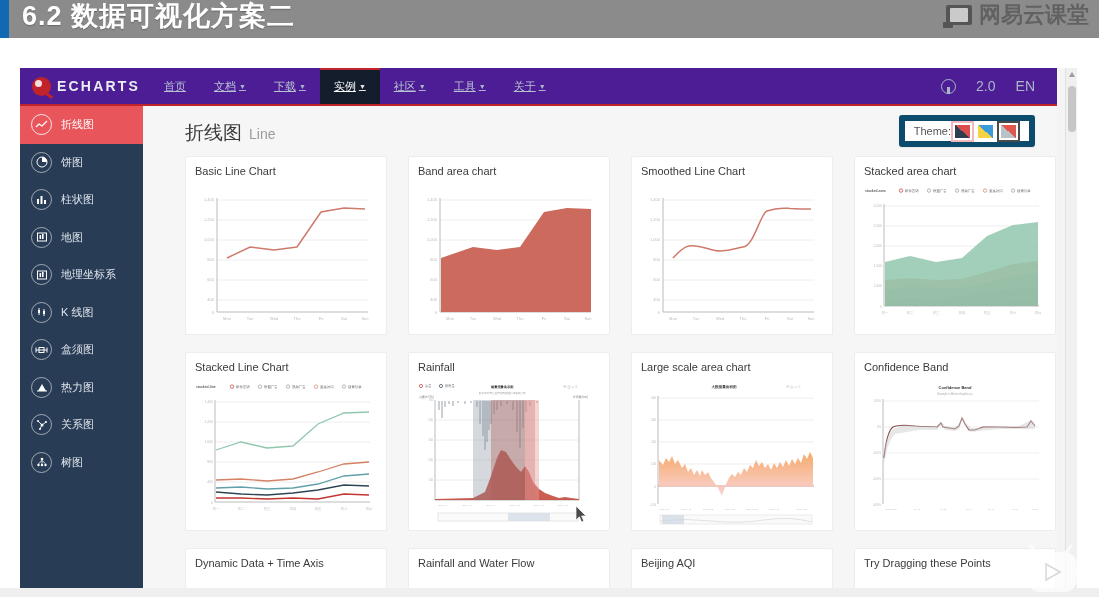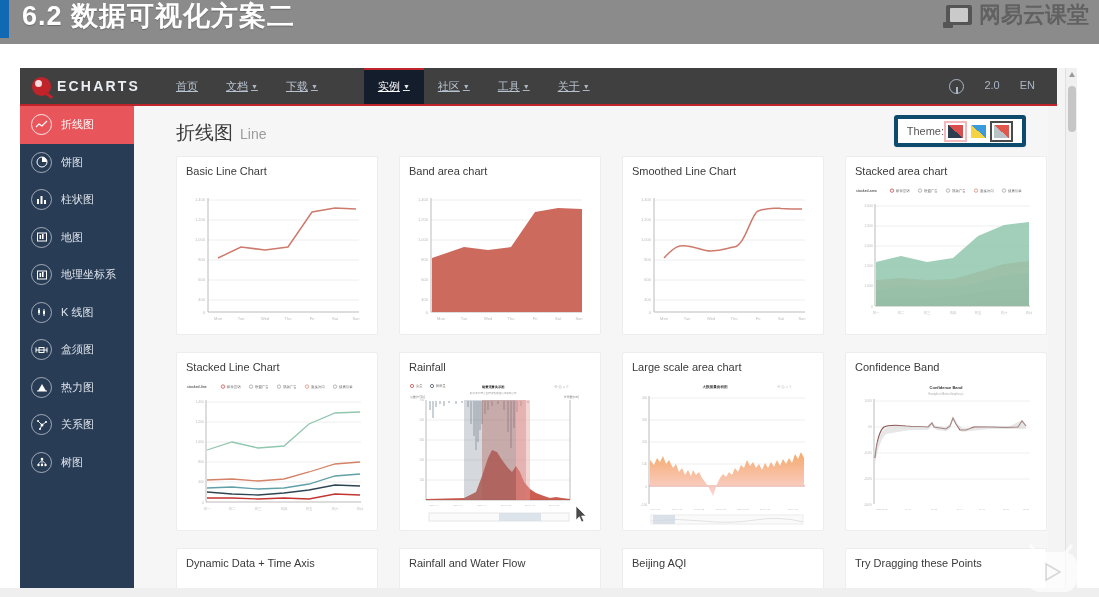--- a/index.html
+++ b/index.html
@@ -4,21 +4,21 @@
 <style>
   * { box-sizing: border-box; margin: 0; padding: 0; }
   html, body {
     width: 1099px; height: 597px;
     font-family: "Liberation Sans", "DejaVu Sans", sans-serif;
     overflow: hidden; background: #ffffff;
   }
 
   
   .slide-header {
-    position: absolute; left: 0; top: 0; width: 1099px; height: 44px;
+    position: absolute; left: 0; top: 0; width: 1099px; height: 38px;
     background: #8b8b8b;
   }
   .slide-accent {
     position: absolute; left: 0; top: 0; width: 9px; height: 38px;
     background: #1168b3;
   }
   .slide-title {
     position: absolute; left: 22px; top: -3px;
     font-size: 27px; font-weight: bold; color: #ffffff;
     letter-spacing: 1px; line-height: 38px;
@@ -46,21 +46,21 @@
   
   .browser {
     position: absolute; left: 20px; top: 68px;
     width: 1057px; height: 520px; background: #f4f4f4;
     overflow: hidden;
   }
 
   
   .navbar {
     position: absolute; left: 0; top: 0; width: 1037px; height: 36px;
-    background: #404040; display: flex; align-items: center; gap: 12px;
+    background: #4c1d95; display: flex; align-items: center;
   }
   .logo-wrap { display: flex; align-items: center; gap: 6px; margin-left: 12px; width: 118px; }
   .logo-dot {
     width: 19px; height: 19px; border-radius: 50%;
     background: #c1232b; position: relative; flex: none;
   }
   .logo-dot::after {
     content: ""; position: absolute; left: 3px; top: 3px;
     width: 7px; height: 7px; border-radius: 50%; background: #ffffff; opacity: .85;
   }
@@ -73,29 +73,29 @@
   }
   .nav-items { display: flex; align-items: center; height: 36px; }
   .nav-item {
     color: #b8c3d1; font-size: 11px; padding: 0 14px; height: 36px;
     display: flex; align-items: center; cursor: pointer; white-space: nowrap; text-decoration: underline;
   }
   .nav-item .caret {
     margin-left: 3px; font-size: 7px; opacity: .9;
   }
   .nav-item.active {
-    background: #141d2b; color: #ffffff; position: relative; margin-left: 32px;
+    background: #141d2b; color: #ffffff; position: relative;
   }
   .nav-item.active::before {
     content: ""; position: absolute; left: 0; right: 0; top: 0; height: 2px;
     background: #c1232b;
   }
   .nav-right {
-    margin-left: auto; display: flex; align-items: flex-start; gap: 20px;
-    margin-right: 22px; color: #aab6c6; font-size: 11px;
+    margin-left: auto; display: flex; align-items: flex-end; gap: 20px;
+    margin-right: 22px; color: #aab6c6; font-size: 14px;
   }
   .gh-icon {
     width: 15px; height: 15px; border-radius: 50%;
     border: 1.6px solid #aab6c6; position: relative;
   }
   .gh-icon::after {
     content: ""; position: absolute; left: 5.2px; top: 7px;
     width: 2.4px; height: 7px; background: #aab6c6;
   }
   .navbar-underline {
@@ -118,36 +118,36 @@
     border: 1.1px solid rgba(255,255,255,.55);
     display: flex; align-items: center; justify-content: center;
     flex: none; color: #ffffff; font-size: 9px; line-height: 1;
   }
   .side-item.active .side-icon { border-color: rgba(255,255,255,.85); }
   .side-label { color: #dfe5ec; font-size: 11px; white-space: nowrap; }
   .side-item.active .side-label { color: #ffffff; }
 
   
   .content {
-    position: absolute; left: 114px; top: 38px; width: 914px; height: 482px;
+    position: absolute; left: 123px; top: 38px; width: 914px; height: 482px;
     background: #f6f6f6; overflow: hidden;
   }
   .page-head {
     position: absolute; left: 0; top: 0; width: 914px; height: 50px;
   }
   .page-title {
     position: absolute; left: 42px; top: 14px;
     font-size: 19px; color: #3b3b3b;
   }
   .page-title .en {
     font-size: 14px; color: #9b9b9b; margin-left: 7px;
   }
   .theme-box {
     position: absolute; right: 22px; top: 9px;
-    background: #ffffff; border: 4px solid #0c4a6e; border-radius: 3px;
+    background: #ffffff; border: 6px solid #0c4a6e; border-radius: 3px;
     height: 32px; display: flex; align-items: center; 
     padding: 0 9px; box-shadow: 0 1px 2px rgba(0,0,0,.05);
   }
   .theme-label { font-size: 11px; color: #555; }
   .swatch {
     width: 23px; height: 21px; cursor: pointer; position: relative;
   }
   .swatch i {
     position: absolute; inset: 2px; display: block;
   }

